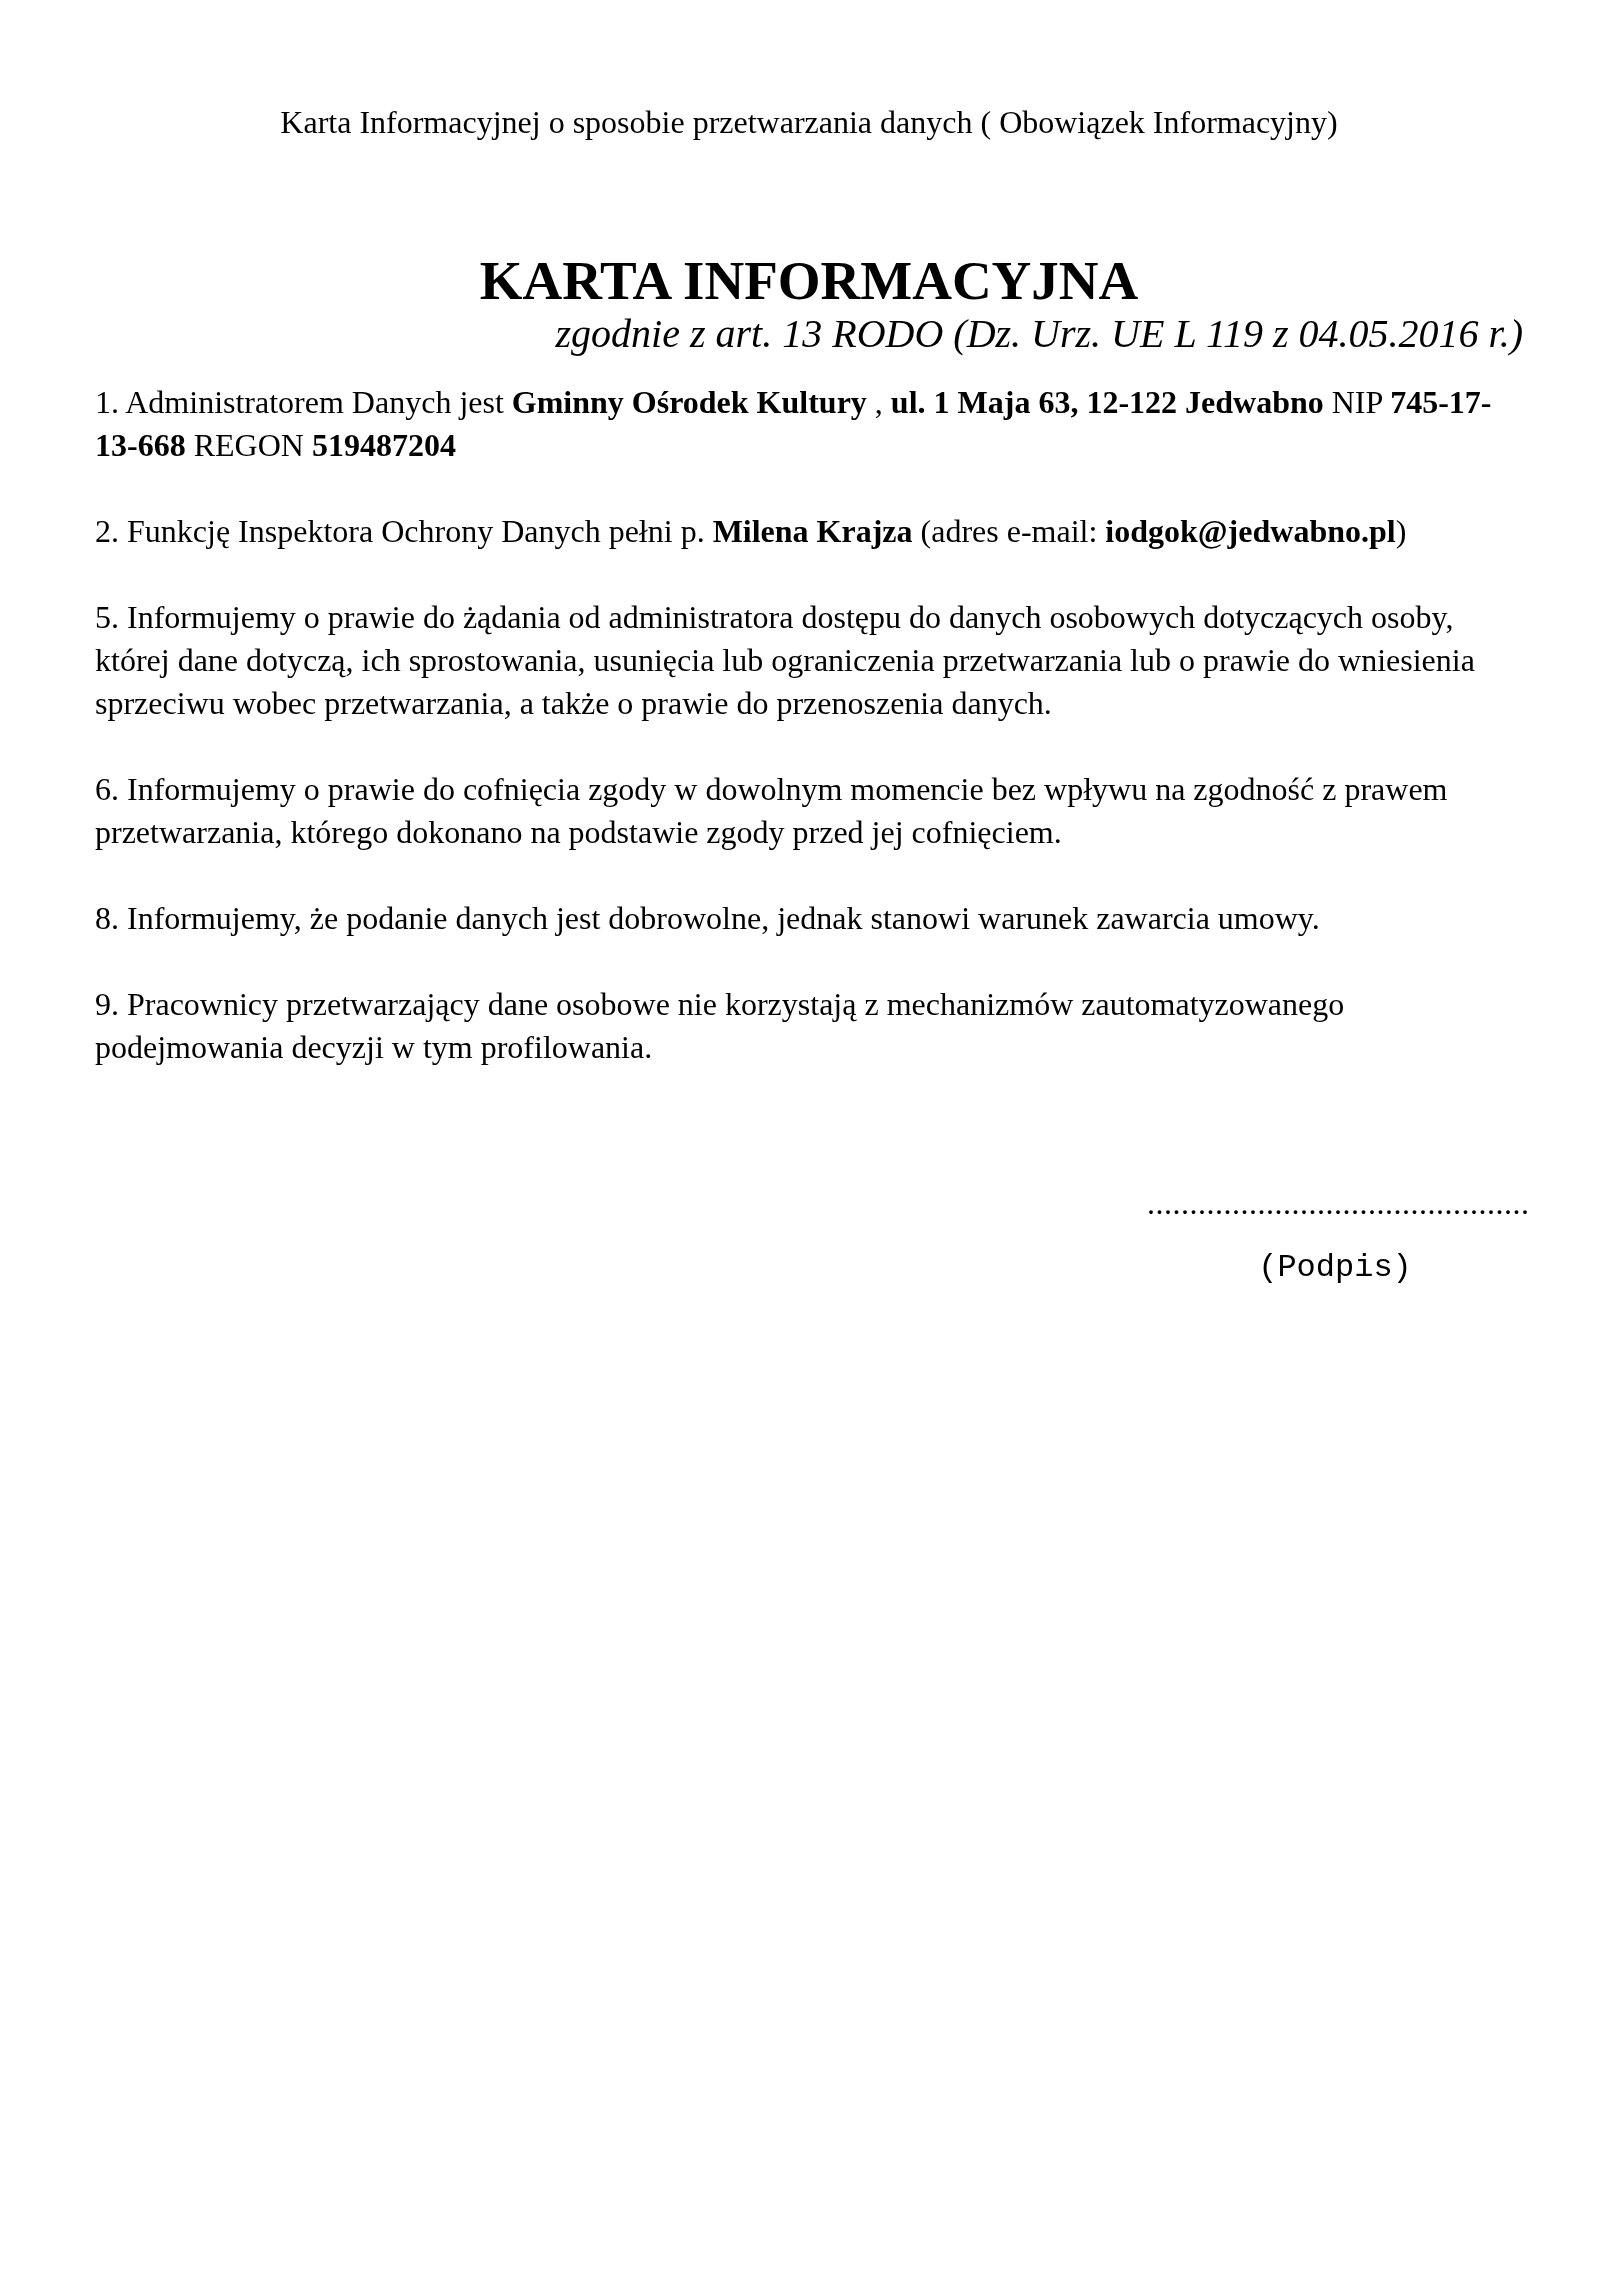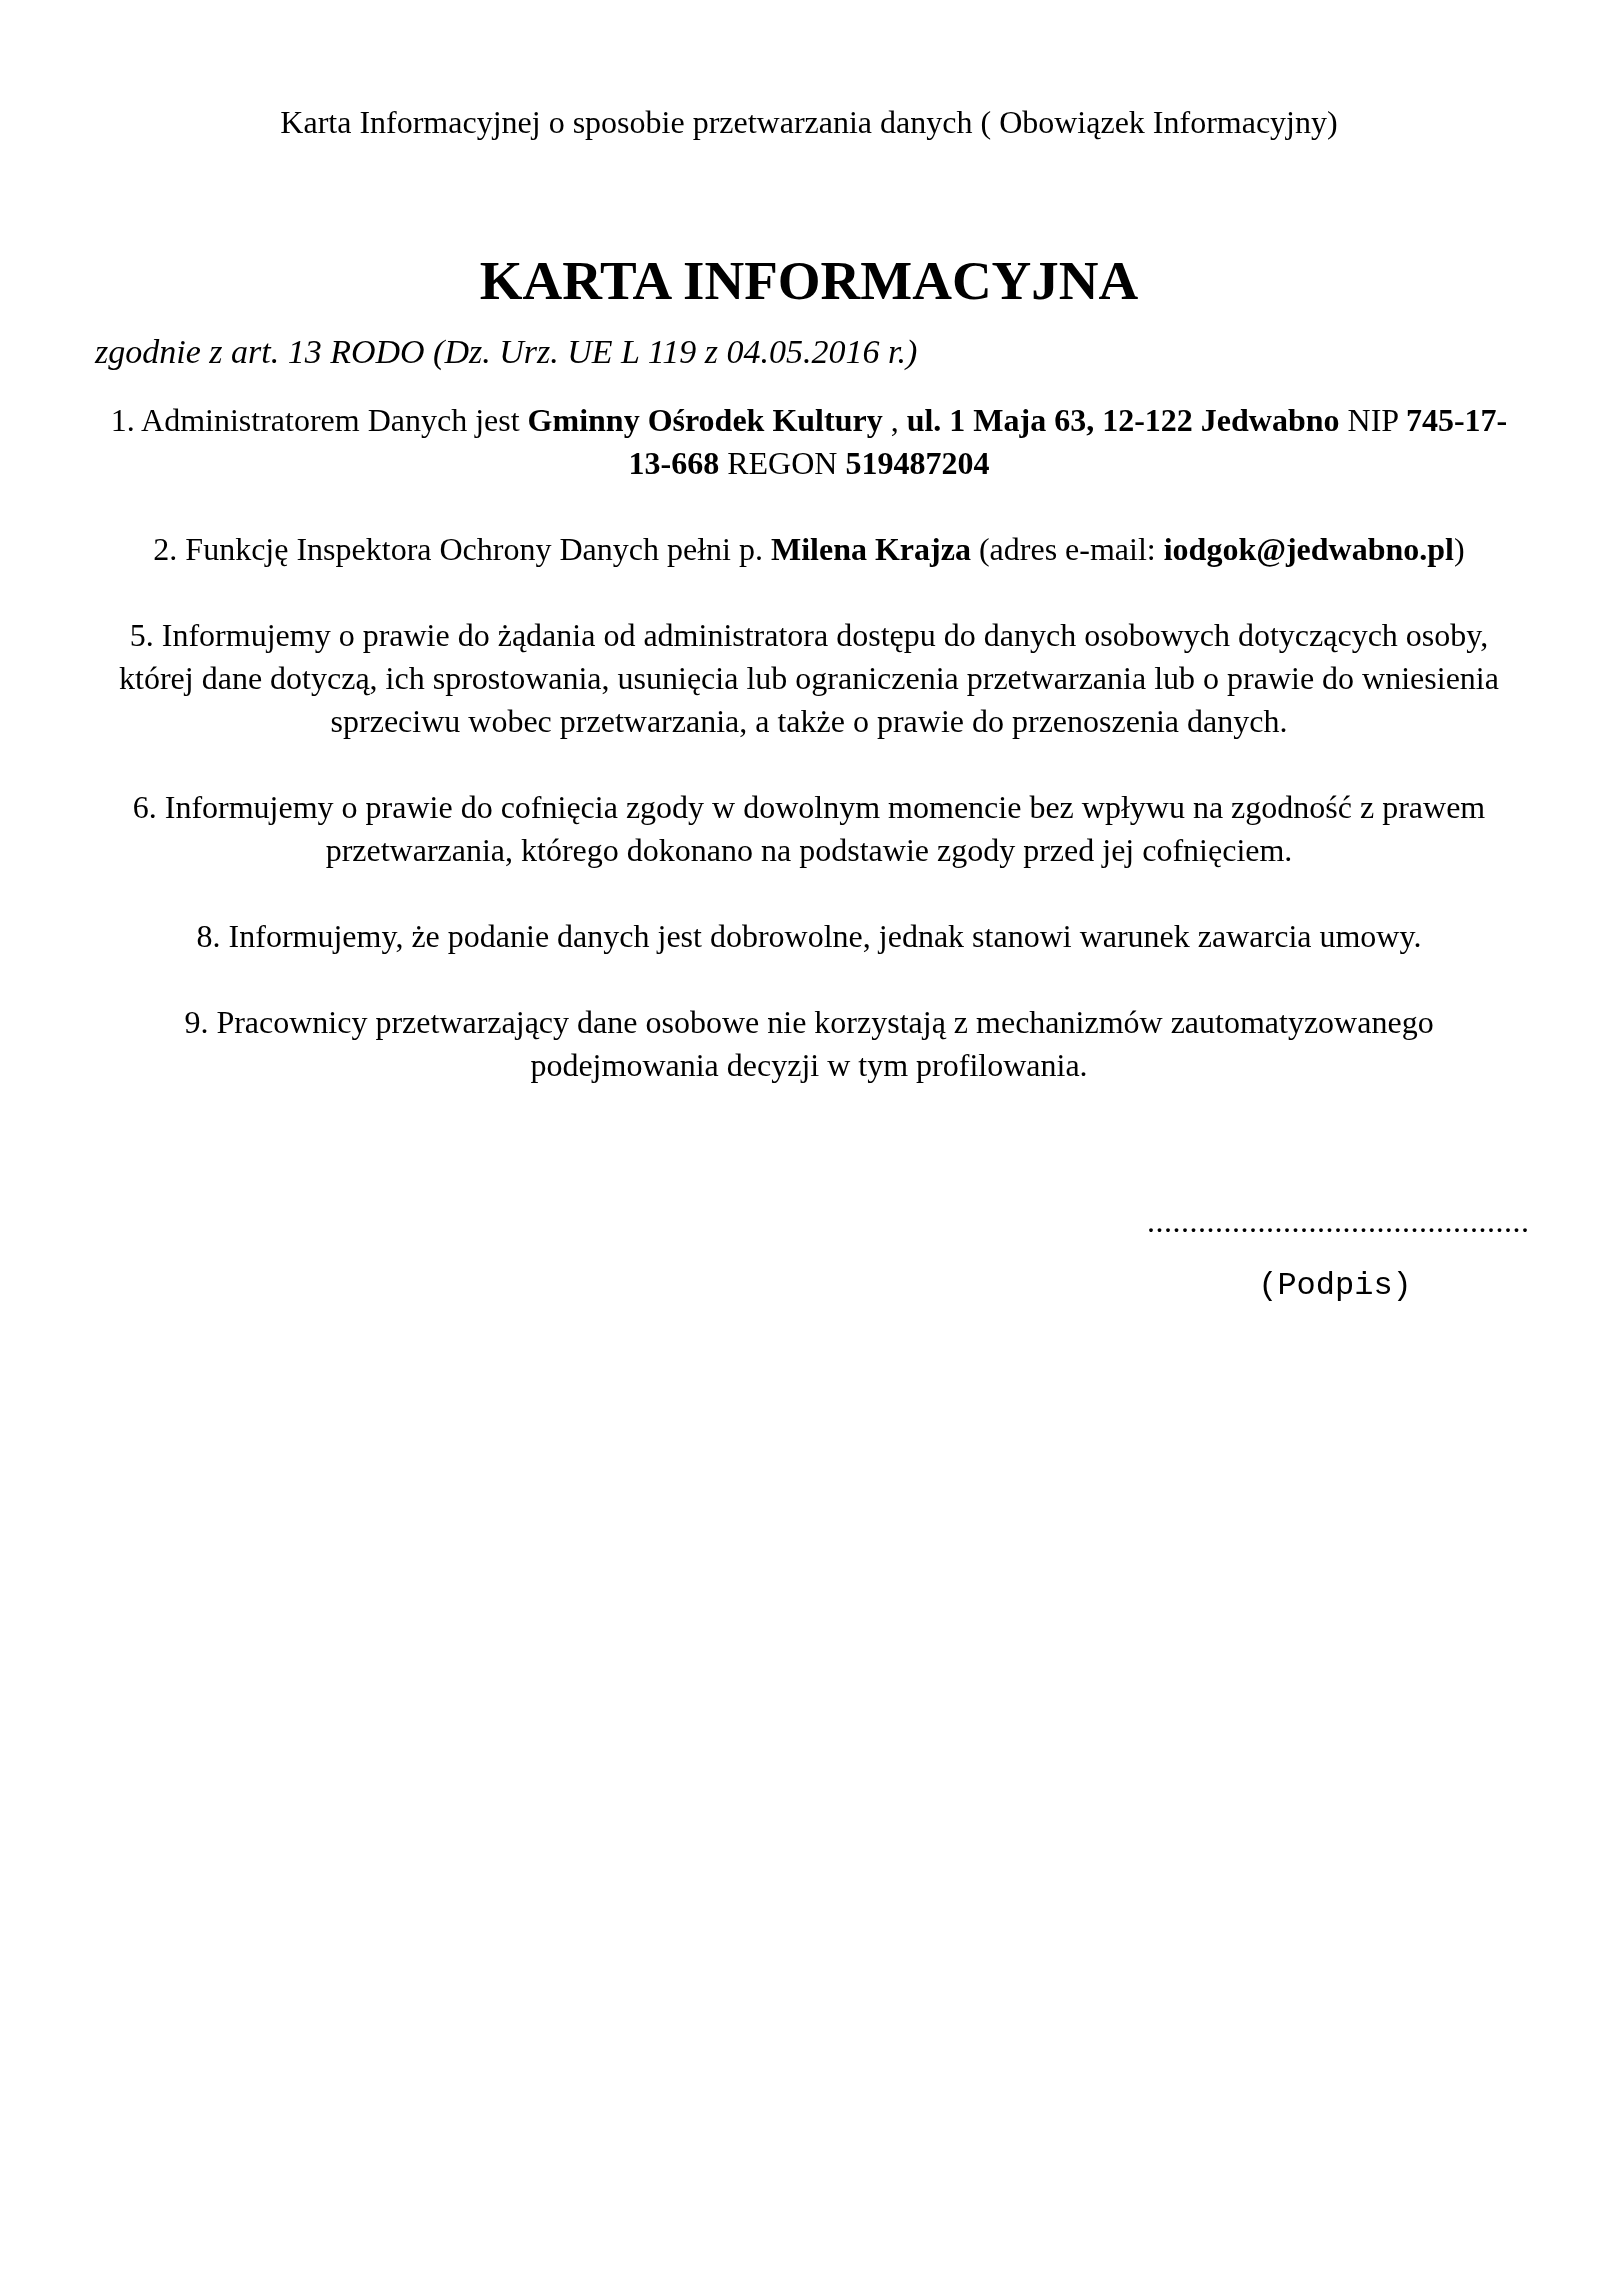--- a/index.html
+++ b/index.html
@@ -29,34 +29,34 @@
   }
   .title {
     margin: 106px 0 0 0;
     font-size: 55px;
     line-height: 61px;
     font-weight: bold;
     text-align: center;
     letter-spacing: 0px;
   }
   .subtitle {
-    margin-top: 19px;
-    font-size: 34px;
+    margin-top: 1px;
+    font-size: 40px;
     line-height: 43px;
     font-style: italic;
-    text-align: left;
+    text-align: right;
   }
   .body-text {
     margin-top: 25.5px;
   }
   .body-text p {
     font-size: 32px;
     line-height: 43px;
     margin: 0 0 43px 0;
-    text-align: center;
+    text-align: left;
   }
   .body-text p b {
     font-weight: bold;
   }
   .signature-block {
     width: 376px;
     margin: 113px 0 0 auto;
     text-align: center;
   }
   .signature-line {

